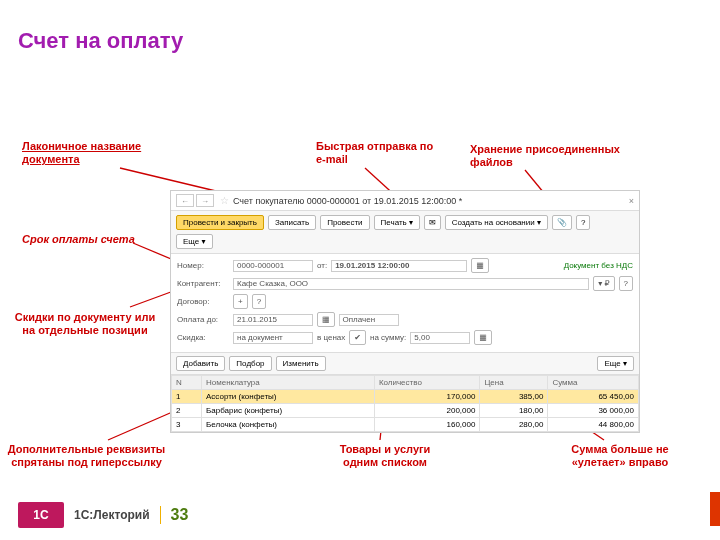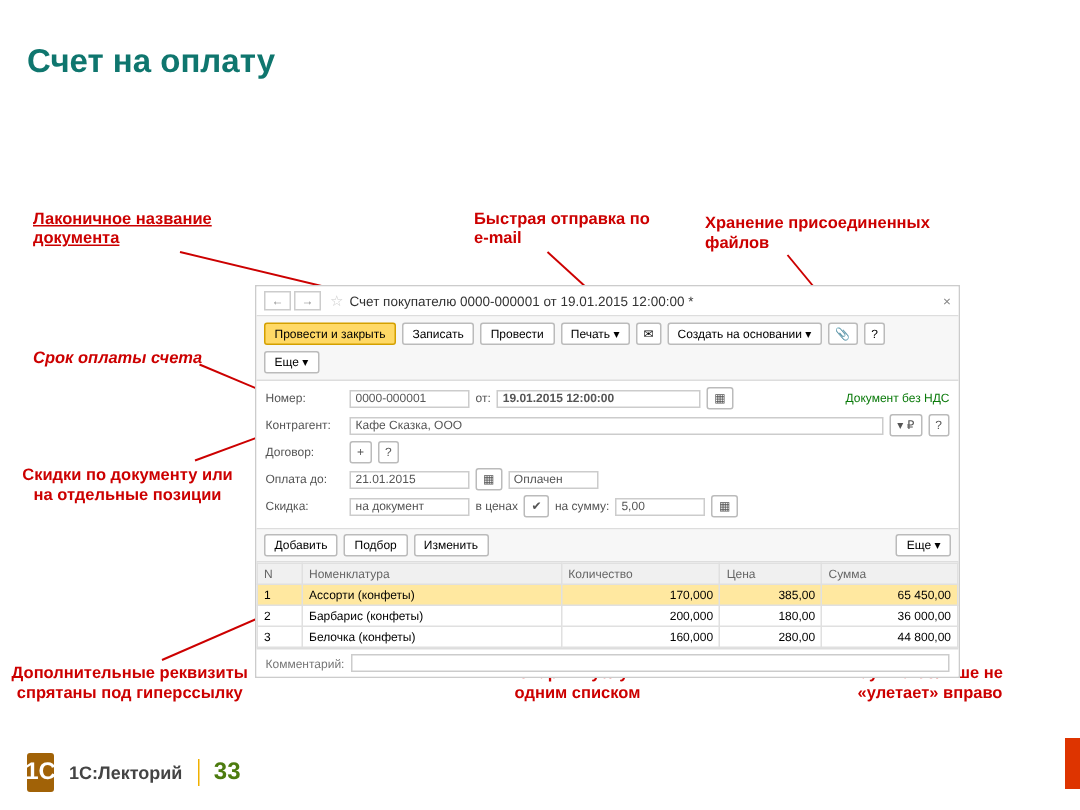--- a/index.html
+++ b/index.html
@@ -1,17 +1,17 @@
 <!DOCTYPE html>
 <html><head>
 <meta charset="utf-8">
 <style>
   * { box-sizing: border-box; margin: 0; padding: 0; }
   body { width: 720px; height: 540px; font-family: Arial, sans-serif; background: #fff; position: relative; overflow: hidden; }
-  .slide-title { position: absolute; top: 28px; left: 18px; font-size: 22px; font-weight: bold; color: #0f766e; }
+  .slide-title { position: absolute; top: 28px; left: 18px; font-size: 22px; font-weight: bold; color: #a21caf; }
   .annot { position: absolute; font-size: 11px; font-weight: bold; color: #c00; line-height: 1.2; }
   svg.arrows { position: absolute; top: 0; left: 0; width: 720px; height: 540px; pointer-events: none; }
   .app { position: absolute; top: 190px; left: 170px; width: 470px; background: #f5f5f5; border: 1px solid #ccc; font-size: 8px; }
   .app-titlebar { display: flex; align-items: center; padding: 3px 5px; background: #fff; border-bottom: 1px solid #ddd; }
   .app-titlebar .nav { display: flex; gap: 2px; margin-right: 6px; }
   .app-titlebar .nav span { border: 1px solid #ccc; padding: 1px 4px; font-size: 8px; color: #888; }
   .app-titlebar .star { color: #ccc; font-size: 10px; margin-right: 4px; }
   .app-titlebar .title { flex: 1; font-size: 9px; color: #333; }
   .app-titlebar .close { color: #888; font-size: 9px; }
   .toolbar { display: flex; align-items: center; gap: 4px; padding: 4px 5px; background: #f7f7f7; border-bottom: 1px solid #ddd; flex-wrap: wrap; }
@@ -31,21 +31,21 @@
   table { width: 100%; border-collapse: collapse; font-size: 8px; background: #fff; }
   th, td { border: 1px solid #e0e0e0; padding: 2px 4px; text-align: left; }
   th { background: #f0f0f0; color: #666; font-weight: normal; }
   td.num { text-align: right; }
   tr.sel td { background: #ffe8a0; }
   .table-foot { padding: 4px 6px; background: #fff; border-top: 1px solid #ddd; display: flex; justify-content: space-between; align-items: center; font-size: 8px; }
   .table-foot .total { font-weight: bold; }
   .comment-row { padding: 3px 6px; background: #fff; border-top: 1px solid #ddd; font-size: 8px; color: #777; display: flex; align-items: center; gap: 4px; }
   .comment-row .input { flex: 1; border: 1px solid #ccc; height: 12px; }
   .footer { position: absolute; bottom: 12px; left: 18px; display: flex; align-items: center; gap: 10px; }
-  .footer .logo { width: 18px; height: 26px; background: #a16207; display: flex; align-items: center; justify-content: center; color: #fff; font-weight: bold; font-size: 16px; border-radius: 2px; }
+  .footer .logo { width: 46px; height: 26px; background: #be185d; display: flex; align-items: center; justify-content: center; color: #fff; font-weight: bold; font-size: 12px; border-radius: 2px; }
   .footer .brand { font-size: 12px; font-weight: bold; color: #444; }
   .footer .divider-v { width: 1px; height: 18px; background: #f0b000; }
   .footer .page { font-size: 16px; color: #4d7c0f; font-weight: bold; }
   .side-accent { position: absolute; right: 0; bottom: 14px; width: 10px; height: 34px; background: #de3400; }
 </style>
 </head>
 <body>
 
 <div class="slide-title">Счет на оплату</div>
 
@@ -173,24 +173,20 @@
         <td>3</td>
         <td>Белочка (конфеты)</td>
         <td class="num">160,000</td>
         <td class="num">280,00</td>
         <td class="num">44 800,00</td>
       </tr>
     </tbody>
   </table>
 
 
-  <div class="comment-row">
-    <span>Комментарий:</span>
-    <span class="input"></span>
-  </div>
 </div>
 
 <div class="footer">
   <div class="logo">1C</div>
   <div class="brand">1С:Лекторий</div>
   <div class="divider-v"></div>
   <div class="page">33</div>
 </div>
 <div class="side-accent"></div>
 

